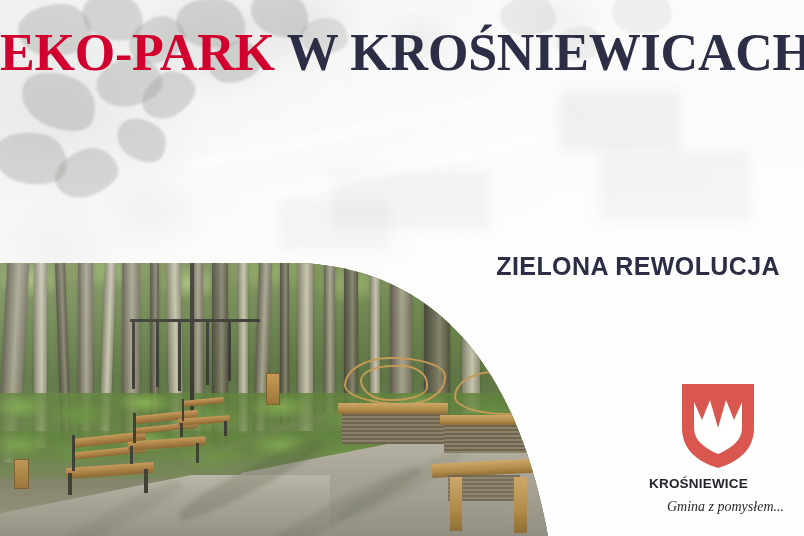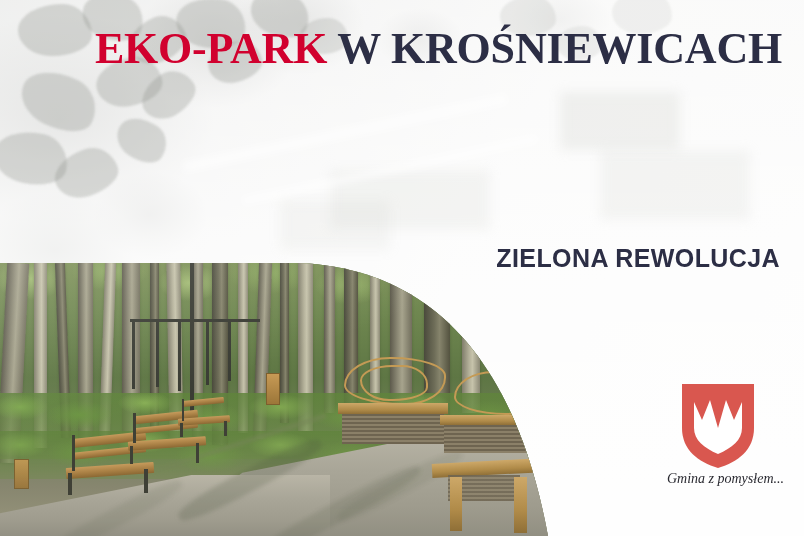--- a/index.html
+++ b/index.html
@@ -174,33 +174,33 @@
 
   
   .headline {
     position: absolute;
     left: 0;
     top: 27px;
     width: 782px;
     text-align: right;
     font-family: "Liberation Serif", "DejaVu Serif", serif;
     font-weight: 700;
-    font-size: 44px;
+    font-size: 52px;
     letter-spacing: -0.2px;
     line-height: 1;
     white-space: nowrap;
   }
   .headline .eko { color: #d1002e; }
   .headline .rest { color: #2c2e45; }
 
   
   .subtitle {
     position: absolute;
     right: 24px;
-    top: 244px;
+    top: 252px;
     text-align: left;
     line-height: 1.18;
     white-space: nowrap;
   }
   .subtitle .line1 {
     font-family: "Liberation Sans", sans-serif;
     font-weight: 700;
     font-size: 25px;
     letter-spacing: 0.4px;
     color: #2c2e45;
@@ -238,21 +238,21 @@
     text-align: left;
     padding-left: 4px;
   }
   .logo-tagline {
     font-family: "Liberation Serif", "DejaVu Serif", serif;
     font-style: italic;
     font-size: 14px;
     color: #2a2a31;
     text-align: right;
     padding-right: 6px;
-    margin-top: 1px;
+    margin-top: 8px;
   }
 </style>
 </head>
 <body>
 
 <div id="poster">
 
   <div class="bg-wash"></div>
 
   <div class="bg-leaf" style="left:18px;  top:4px;   width:74px;  height:52px;"></div>
@@ -383,16 +383,17 @@
 
   <div class="subtitle">
     <div class="line1">ZIELONA REWOLUCJA</div>
   </div>
 
   <div class="logo">
     <svg class="crest" viewBox="0 0 76 88">
       <path d="M2,2 L74,2 L74,46 C74,68 58,80 38,86 C18,80 2,68 2,46 Z" fill="#d9574f"></path>
       <path d="M14,20 L14,46 C14,58 24,66 38,72 C52,66 62,58 62,46 L62,20 L54,38 L46,18 L38,46 L30,18 L22,38 Z" fill="#ffffff"></path>
     </svg>
+    <div class="logo-name">KROŚNIEWICE</div>
     <div class="logo-tagline">Gmina z pomysłem...</div>
   </div>
 
 </div>
 
 </body></html>

